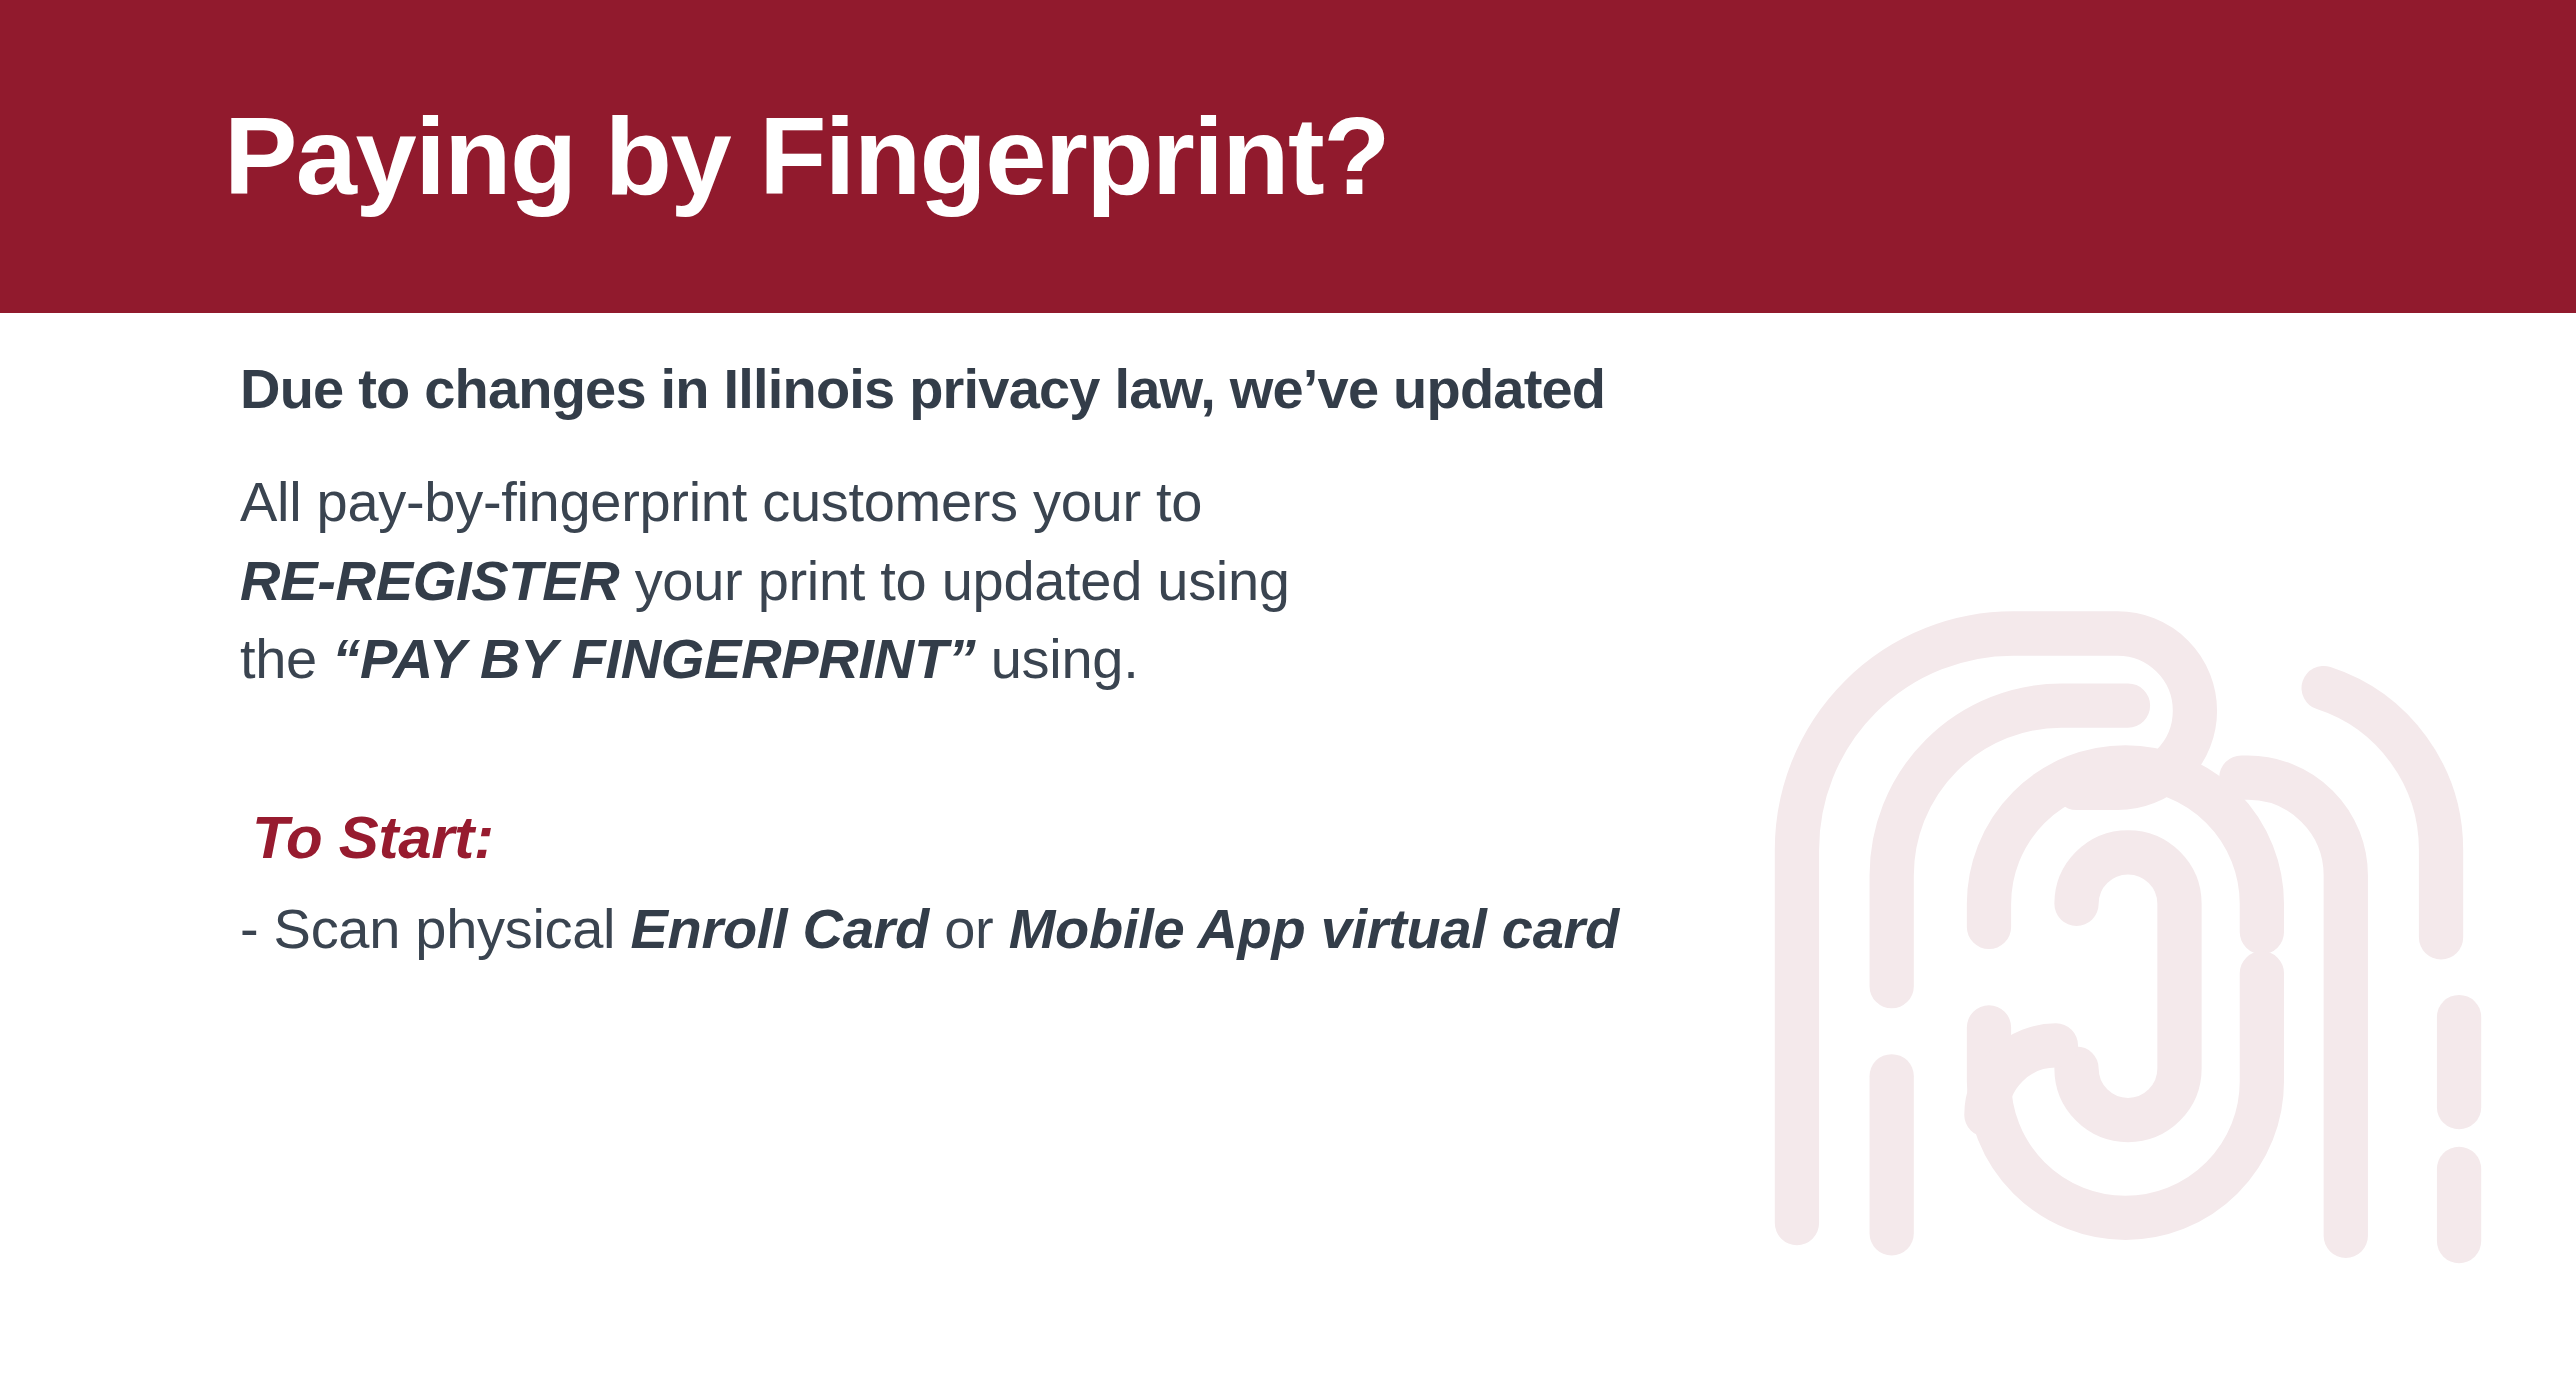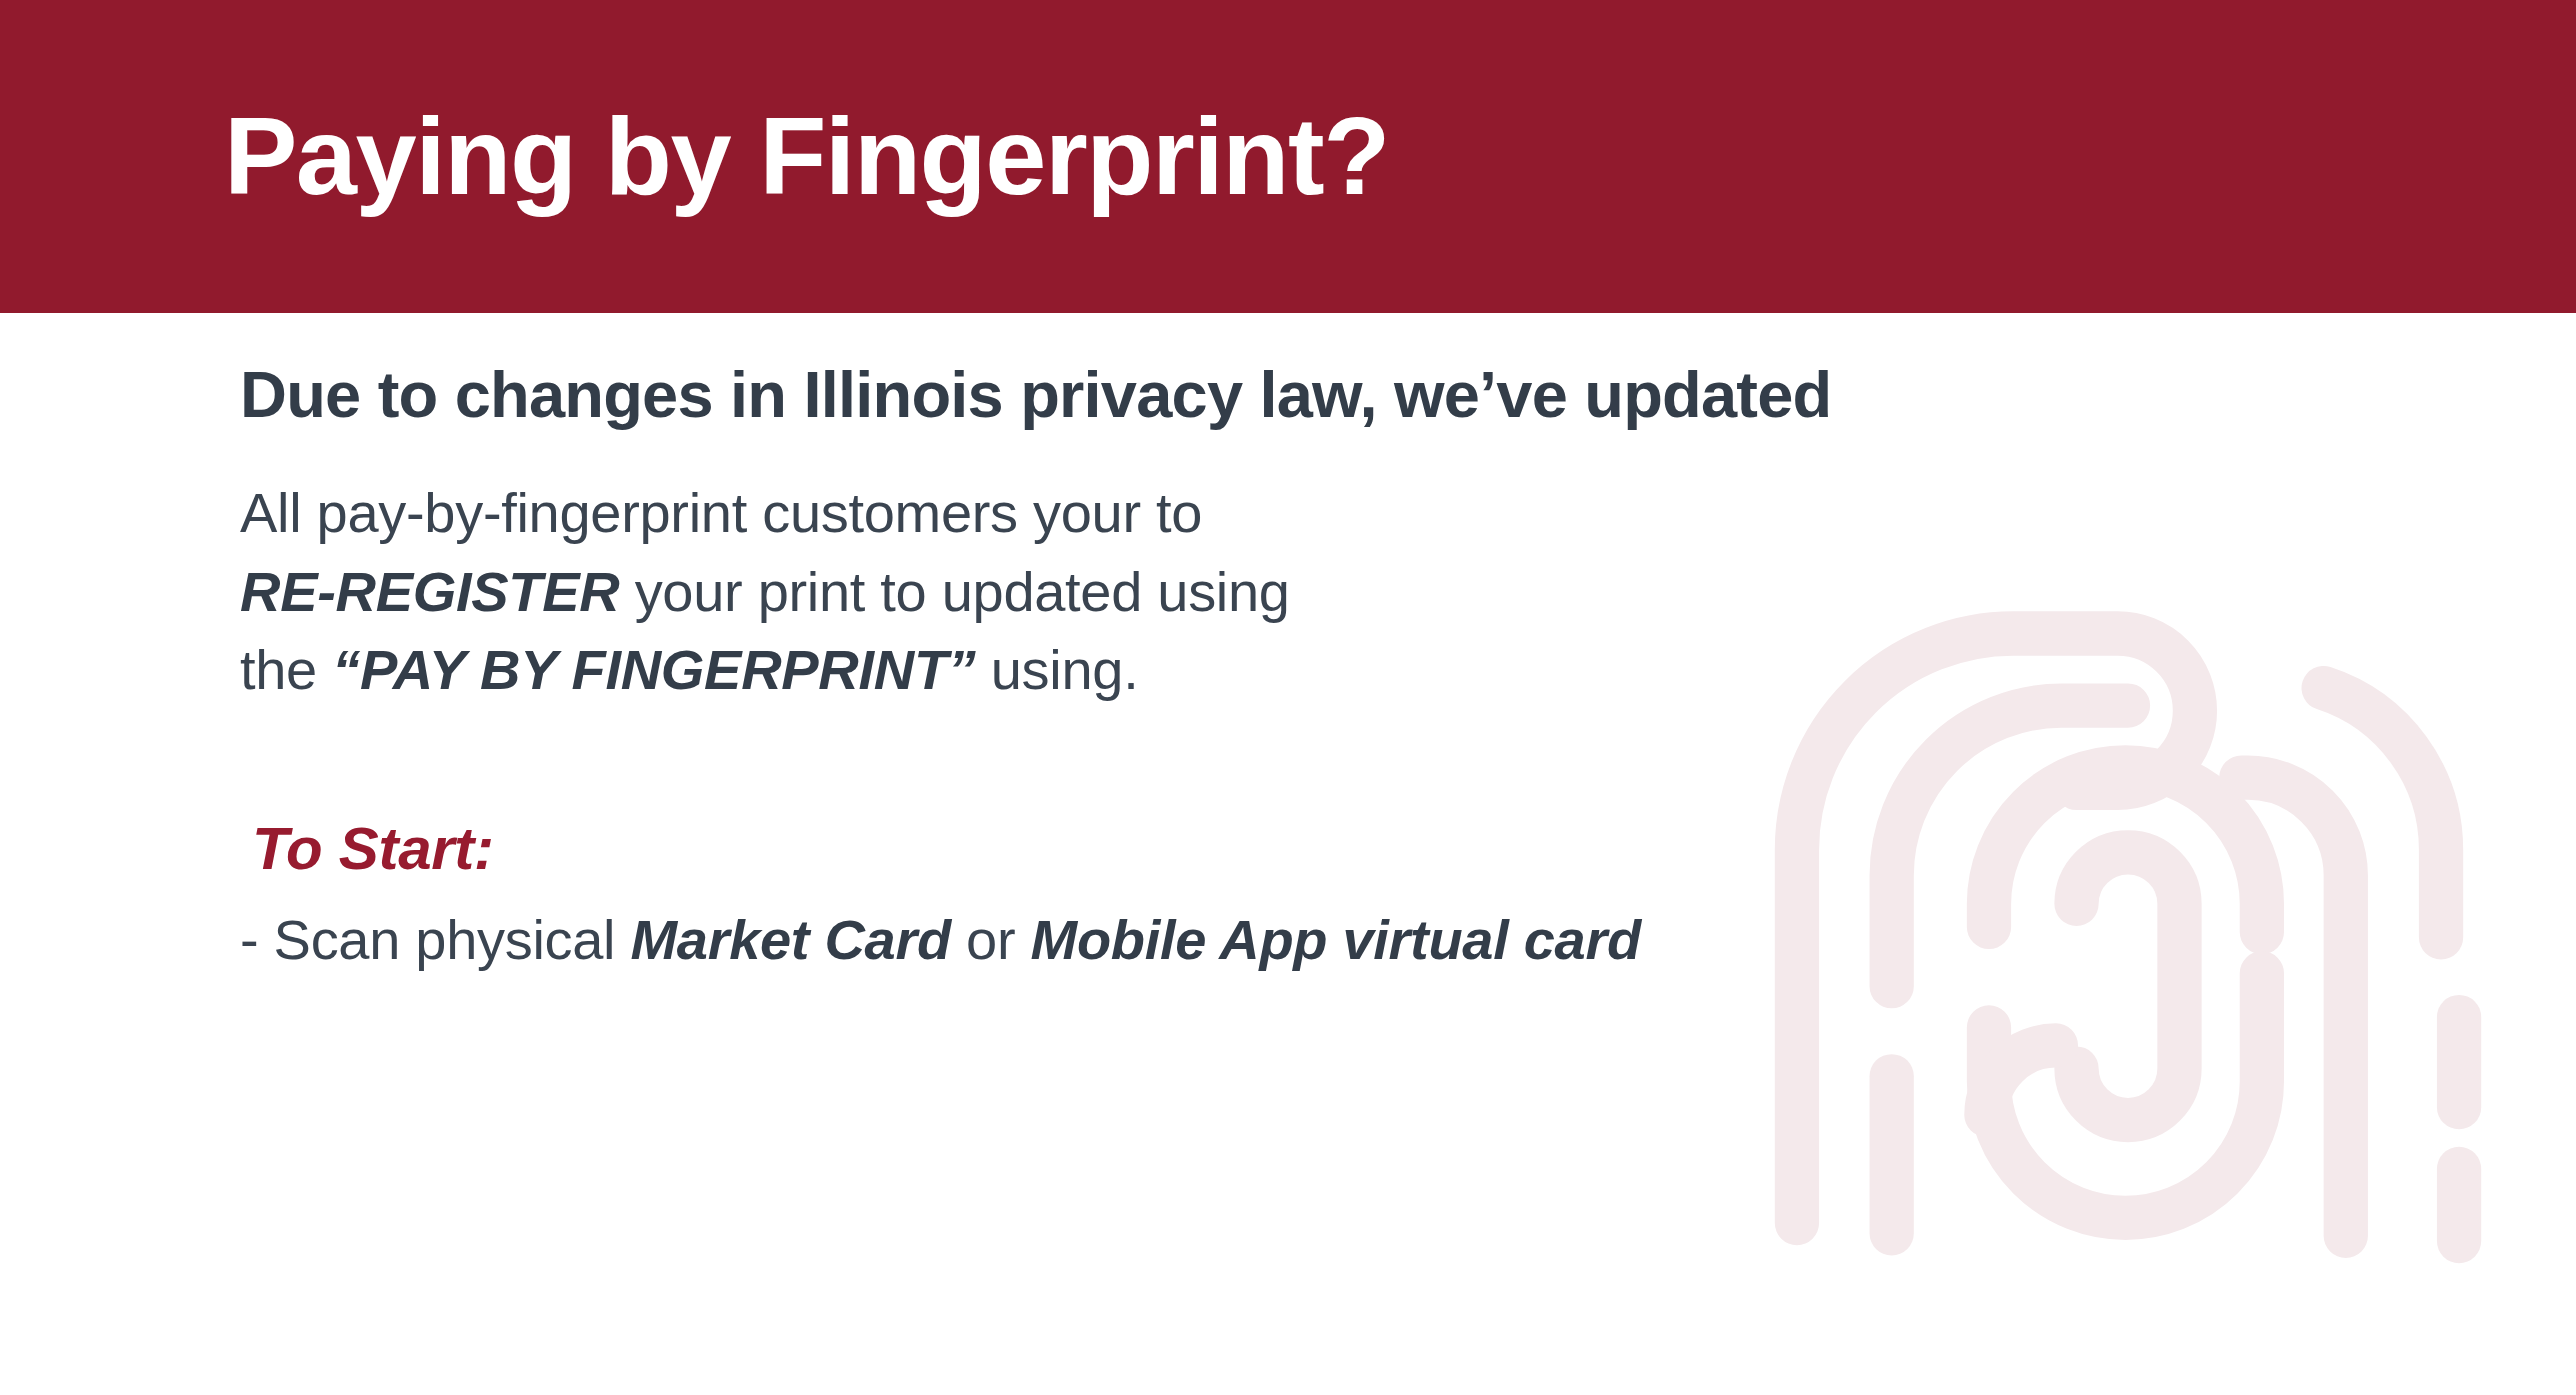--- a/index.html
+++ b/index.html
@@ -57,21 +57,21 @@
 
   
   #body-content {
     position: absolute;
     left: 240px;
     top: 355px;
     width: 2215px;
   }
   .lede {
     margin: 0;
-    font-size: 65px;
+    font-size: 56px;
     font-weight: 700;
     line-height: 1.22;
     letter-spacing: -0.8px;
     color: #333D49;
   }
   .lede .lede-line {
     display: block;
     white-space: nowrap;
   }
 
@@ -165,18 +165,18 @@
 
     <p class="body-para">
       <span class="para-line">All pay-by-fingerprint customers your to</span>
       <span class="para-line"><b>RE-REGISTER</b><span> your print to updated using</span></span>
       <span class="para-line"><span>the </span><b>“PAY BY FINGERPRINT”</b><span> using.</span></span>
     </p>
 
     <p id="to-start-heading">To Start:</p>
 
     <ul class="bullet-list">
-      <li class="bullet"><span>- Scan physical </span><b>Market Card</b><span> or </span><b>Mobile App virtual card</b><span></span></li>
+      <li class="bullet"><span>- Scan physical </span><b>Enroll Card</b><span> or </span><b>Mobile App virtual card</b><span></span></li>
     </ul>
 
   </div>
 </div>
 
 
 </body></html>

